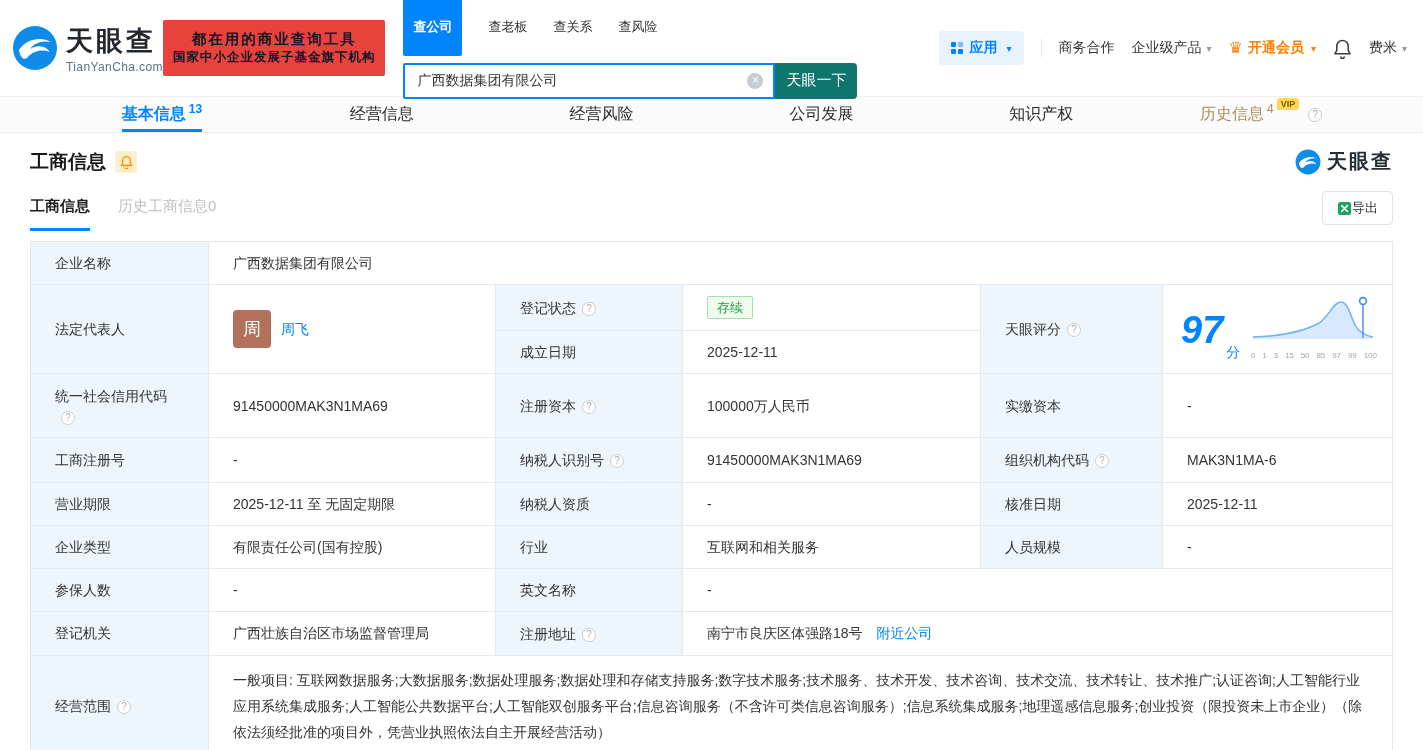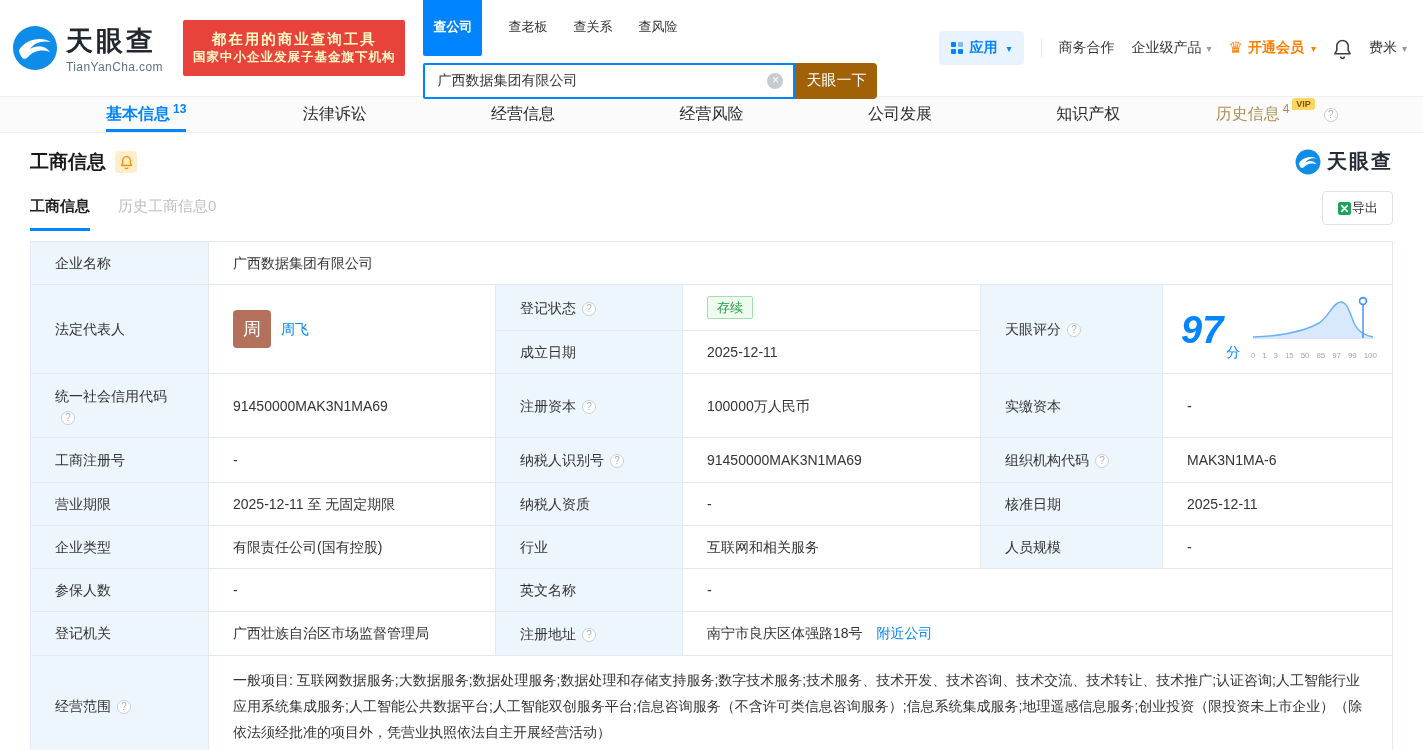--- a/index.html
+++ b/index.html
@@ -4,38 +4,38 @@
 <style>
   * { margin:0; padding:0; box-sizing:border-box; }
   html,body { width:1423px; height:750px; overflow:hidden; background:#fff;
     font-family:"Liberation Sans","DejaVu Sans",sans-serif; color:#333; }
 
   
   .top { display:flex; align-items:center; height:96px; padding:0 16px 0 12px; background:#fff; }
   .logo-wrap { display:flex; align-items:center; gap:8px; cursor:pointer; }
   .logo-text .cn { font-size:27px; font-weight:bold; color:#23272e; letter-spacing:3px; }
   .logo-text .en { font-size:12px; color:#5d7287; margin-top:1px; letter-spacing:.4px; }
-  .banner { margin-left:20px; background:#e8423c; color:#fef9c3; text-align:center;
+  .banner { margin-left:0; background:#e8423c; color:#0f172a; text-align:center;
     padding:10px 10px; border-radius:2px; }
   .banner .b1 { font-size:14.5px; font-weight:bold; letter-spacing:2px; line-height:19px; }
   .banner .b2 { font-size:12.5px; font-weight:bold; letter-spacing:1px; line-height:17px; }
 
   .search-area { margin-left:18px; }
   .search-tabs { display:flex; align-items:center; gap:26px; margin-bottom:7px; font-size:13px; }
   .search-tab { color:#333; cursor:pointer; }
   .search-tab.active { background:#0084ff; color:#fff; font-weight:bold; padding:20px 10px; border-radius:2px; }
   .search-row { display:flex; }
   .search-box { position:relative; width:372px; height:36px; border:2px solid #0084ff;
     border-radius:2px 0 0 2px; background:#fff; }
   .search-box input { width:100%; height:100%; border:none; outline:none; font-size:14px;
     color:#333; padding:0 36px 0 12px; font-family:inherit; }
   .clear-btn { position:absolute; right:10px; top:50%; transform:translateY(-50%);
     width:16px; height:16px; border-radius:50%; background:#c7ccd3; color:#fff;
     font-size:12px; line-height:15px; text-align:center; cursor:pointer; }
-  .search-btn { width:82px; height:36px; background:#a16207; color:#fff; border:none;
+  .search-btn { width:82px; height:36px; background:#0f766e; color:#fff; border:none;
     font-size:15px; border-radius:0 4px 4px 0; cursor:pointer; font-family:Liberation Sans, sans-serif; }
 
   .header-right { margin-left:auto; display:flex; align-items:center; gap:17px; font-size:14px; white-space:nowrap; }
   .apps-pill { display:flex; align-items:center; gap:7px; background:#e9f3ff; color:#0084ff;
     font-weight:bold; padding:8px 12px; border-radius:4px; cursor:pointer; }
   .grid-icon { display:grid; grid-template-columns:5px 5px; grid-gap:2px; }
   .grid-icon i { width:5px; height:5px; background:#0084ff; border-radius:1px; }
   .grid-icon i:nth-child(2) { background:#7cbcff; }
   .caret { font-size:10px; color:inherit; margin-left:2px; }
   .vdiv { width:1px; height:18px; background:#e6e6e6; }
@@ -173,25 +173,20 @@
 
 <nav class="navbar">
   <div class="navtab active">
     <div class="navtab-inner">
       <span>基本信息</span>
       <span class="tab-count">13</span>
     </div>
   </div>
   <div class="navtab">
     <div class="navtab-inner">
-        <span>法律诉讼</span>
-      </div>
-  </div>
-  <div class="navtab">
-    <div class="navtab-inner">
         <span>经营信息</span>
       </div>
   </div>
   <div class="navtab">
     <div class="navtab-inner">
         <span>经营风险</span>
       </div>
   </div>
   <div class="navtab">
     <div class="navtab-inner">

